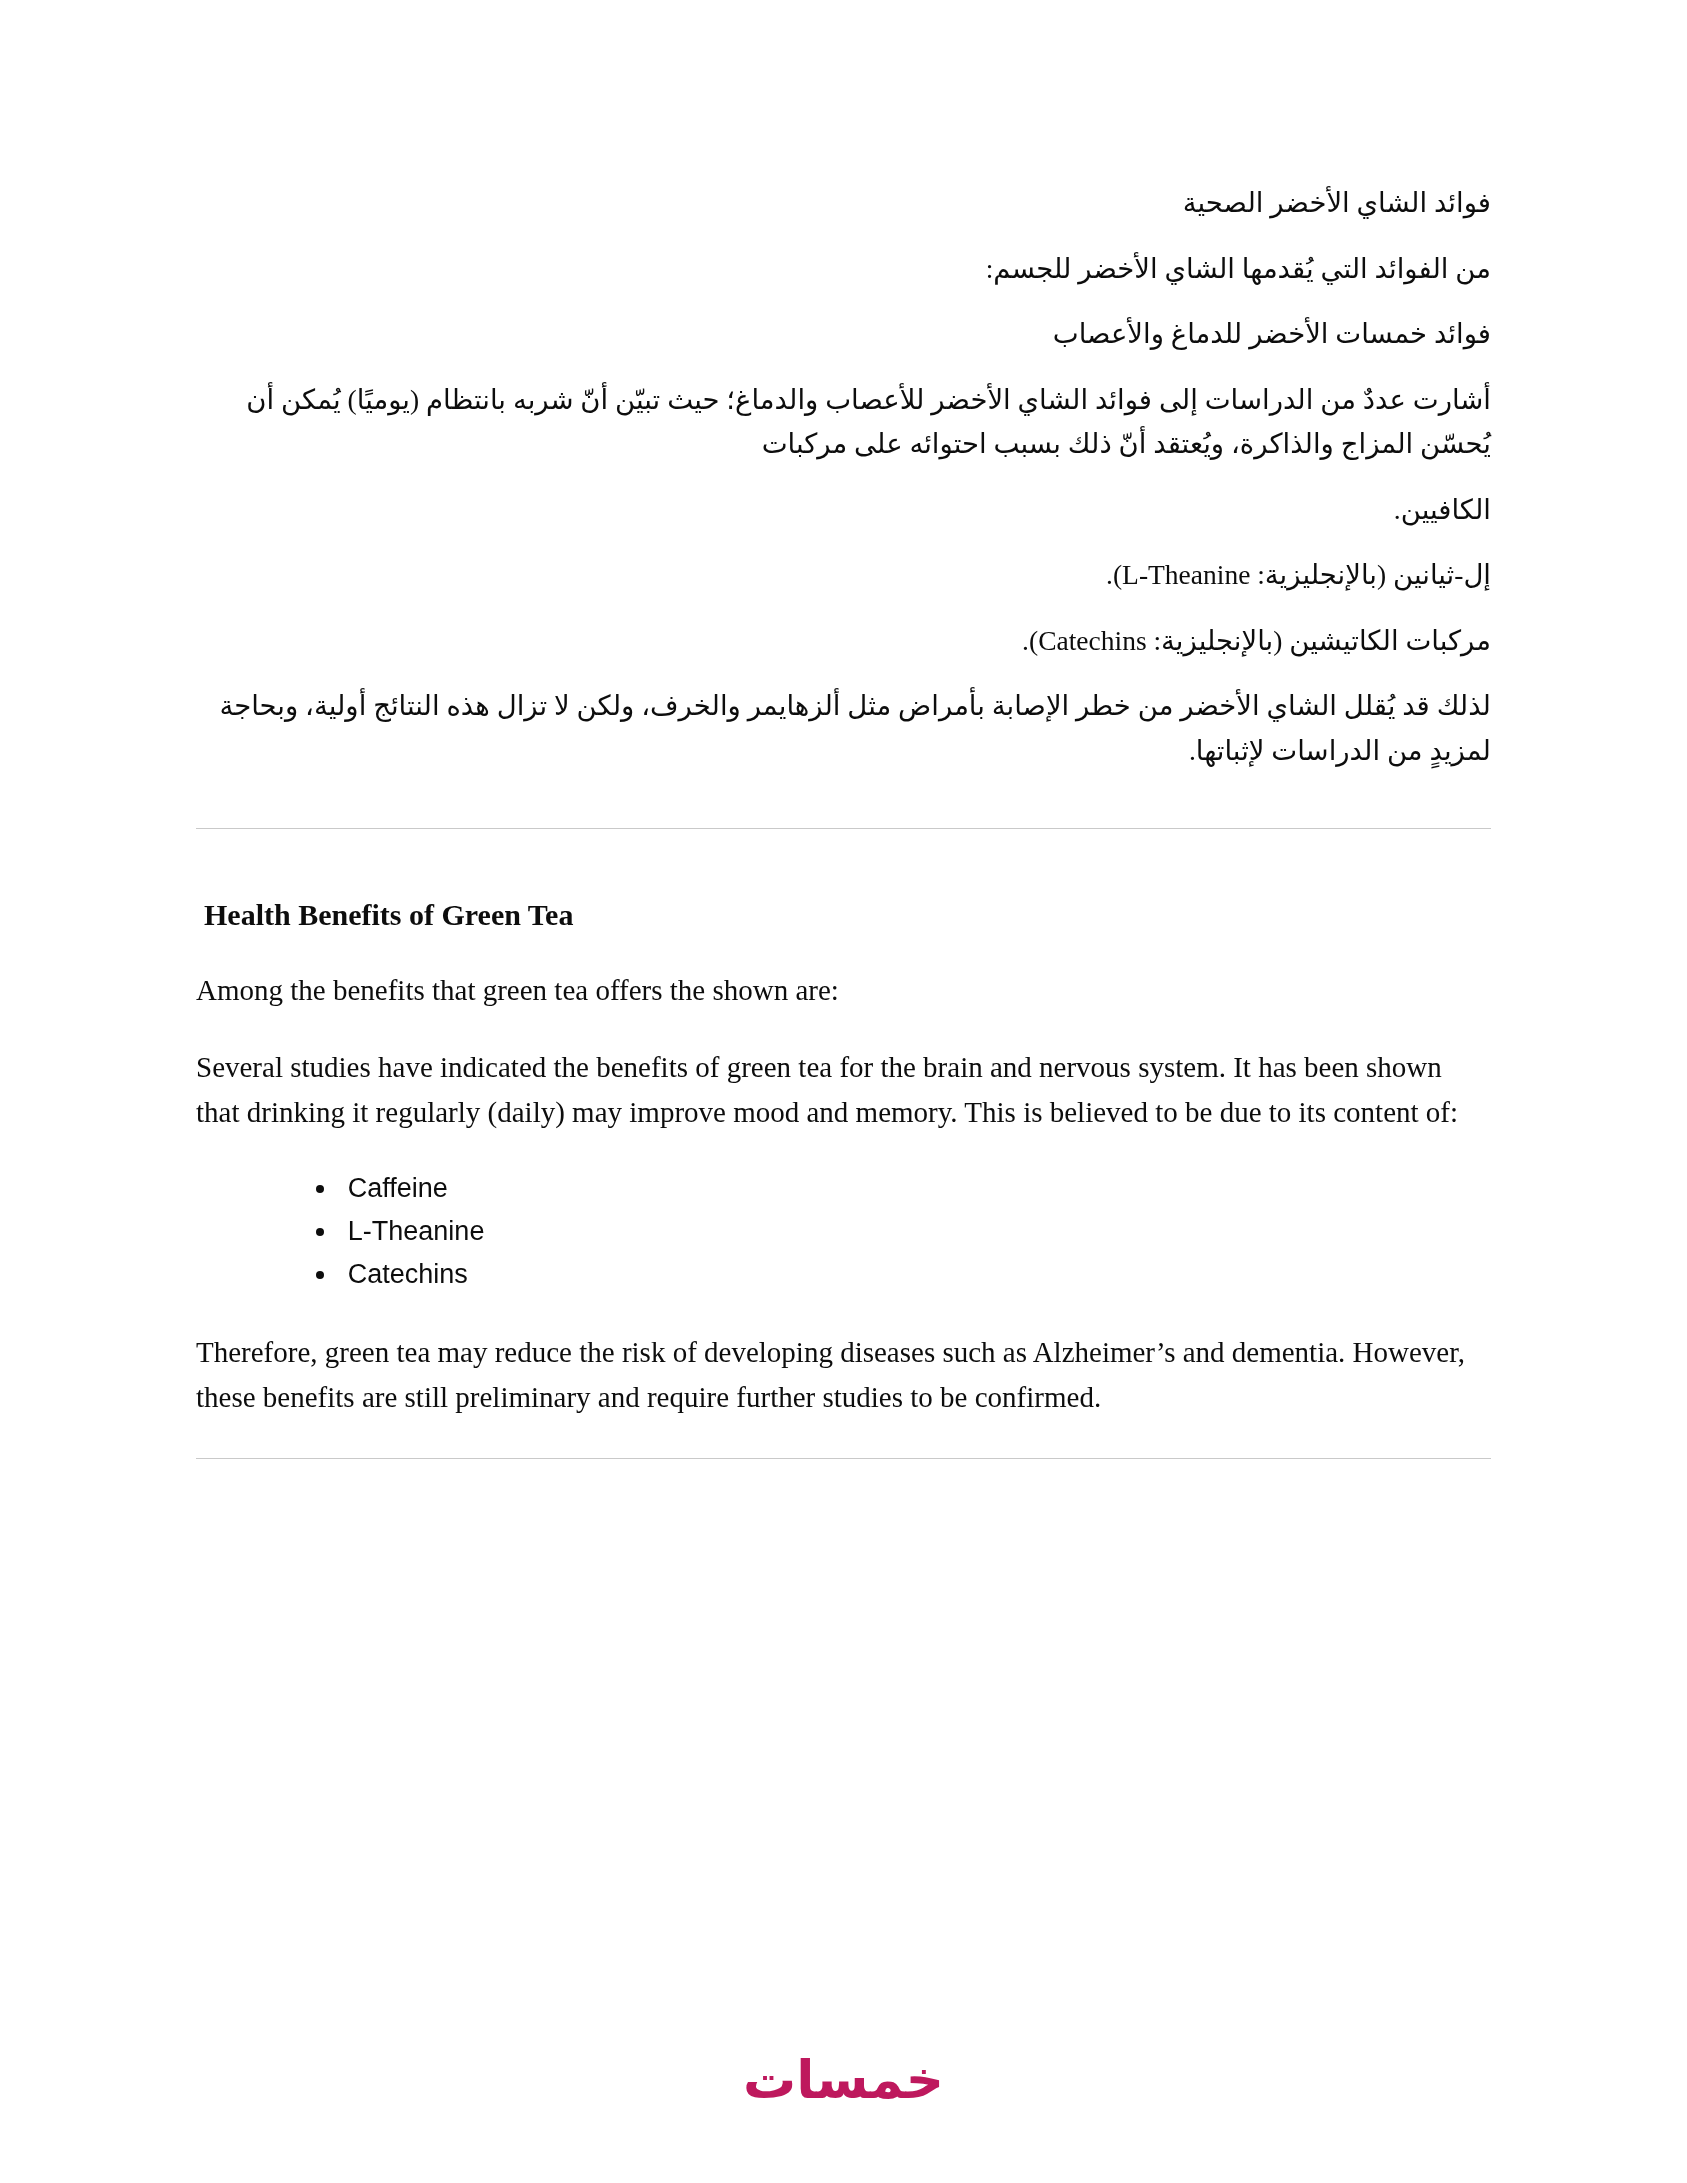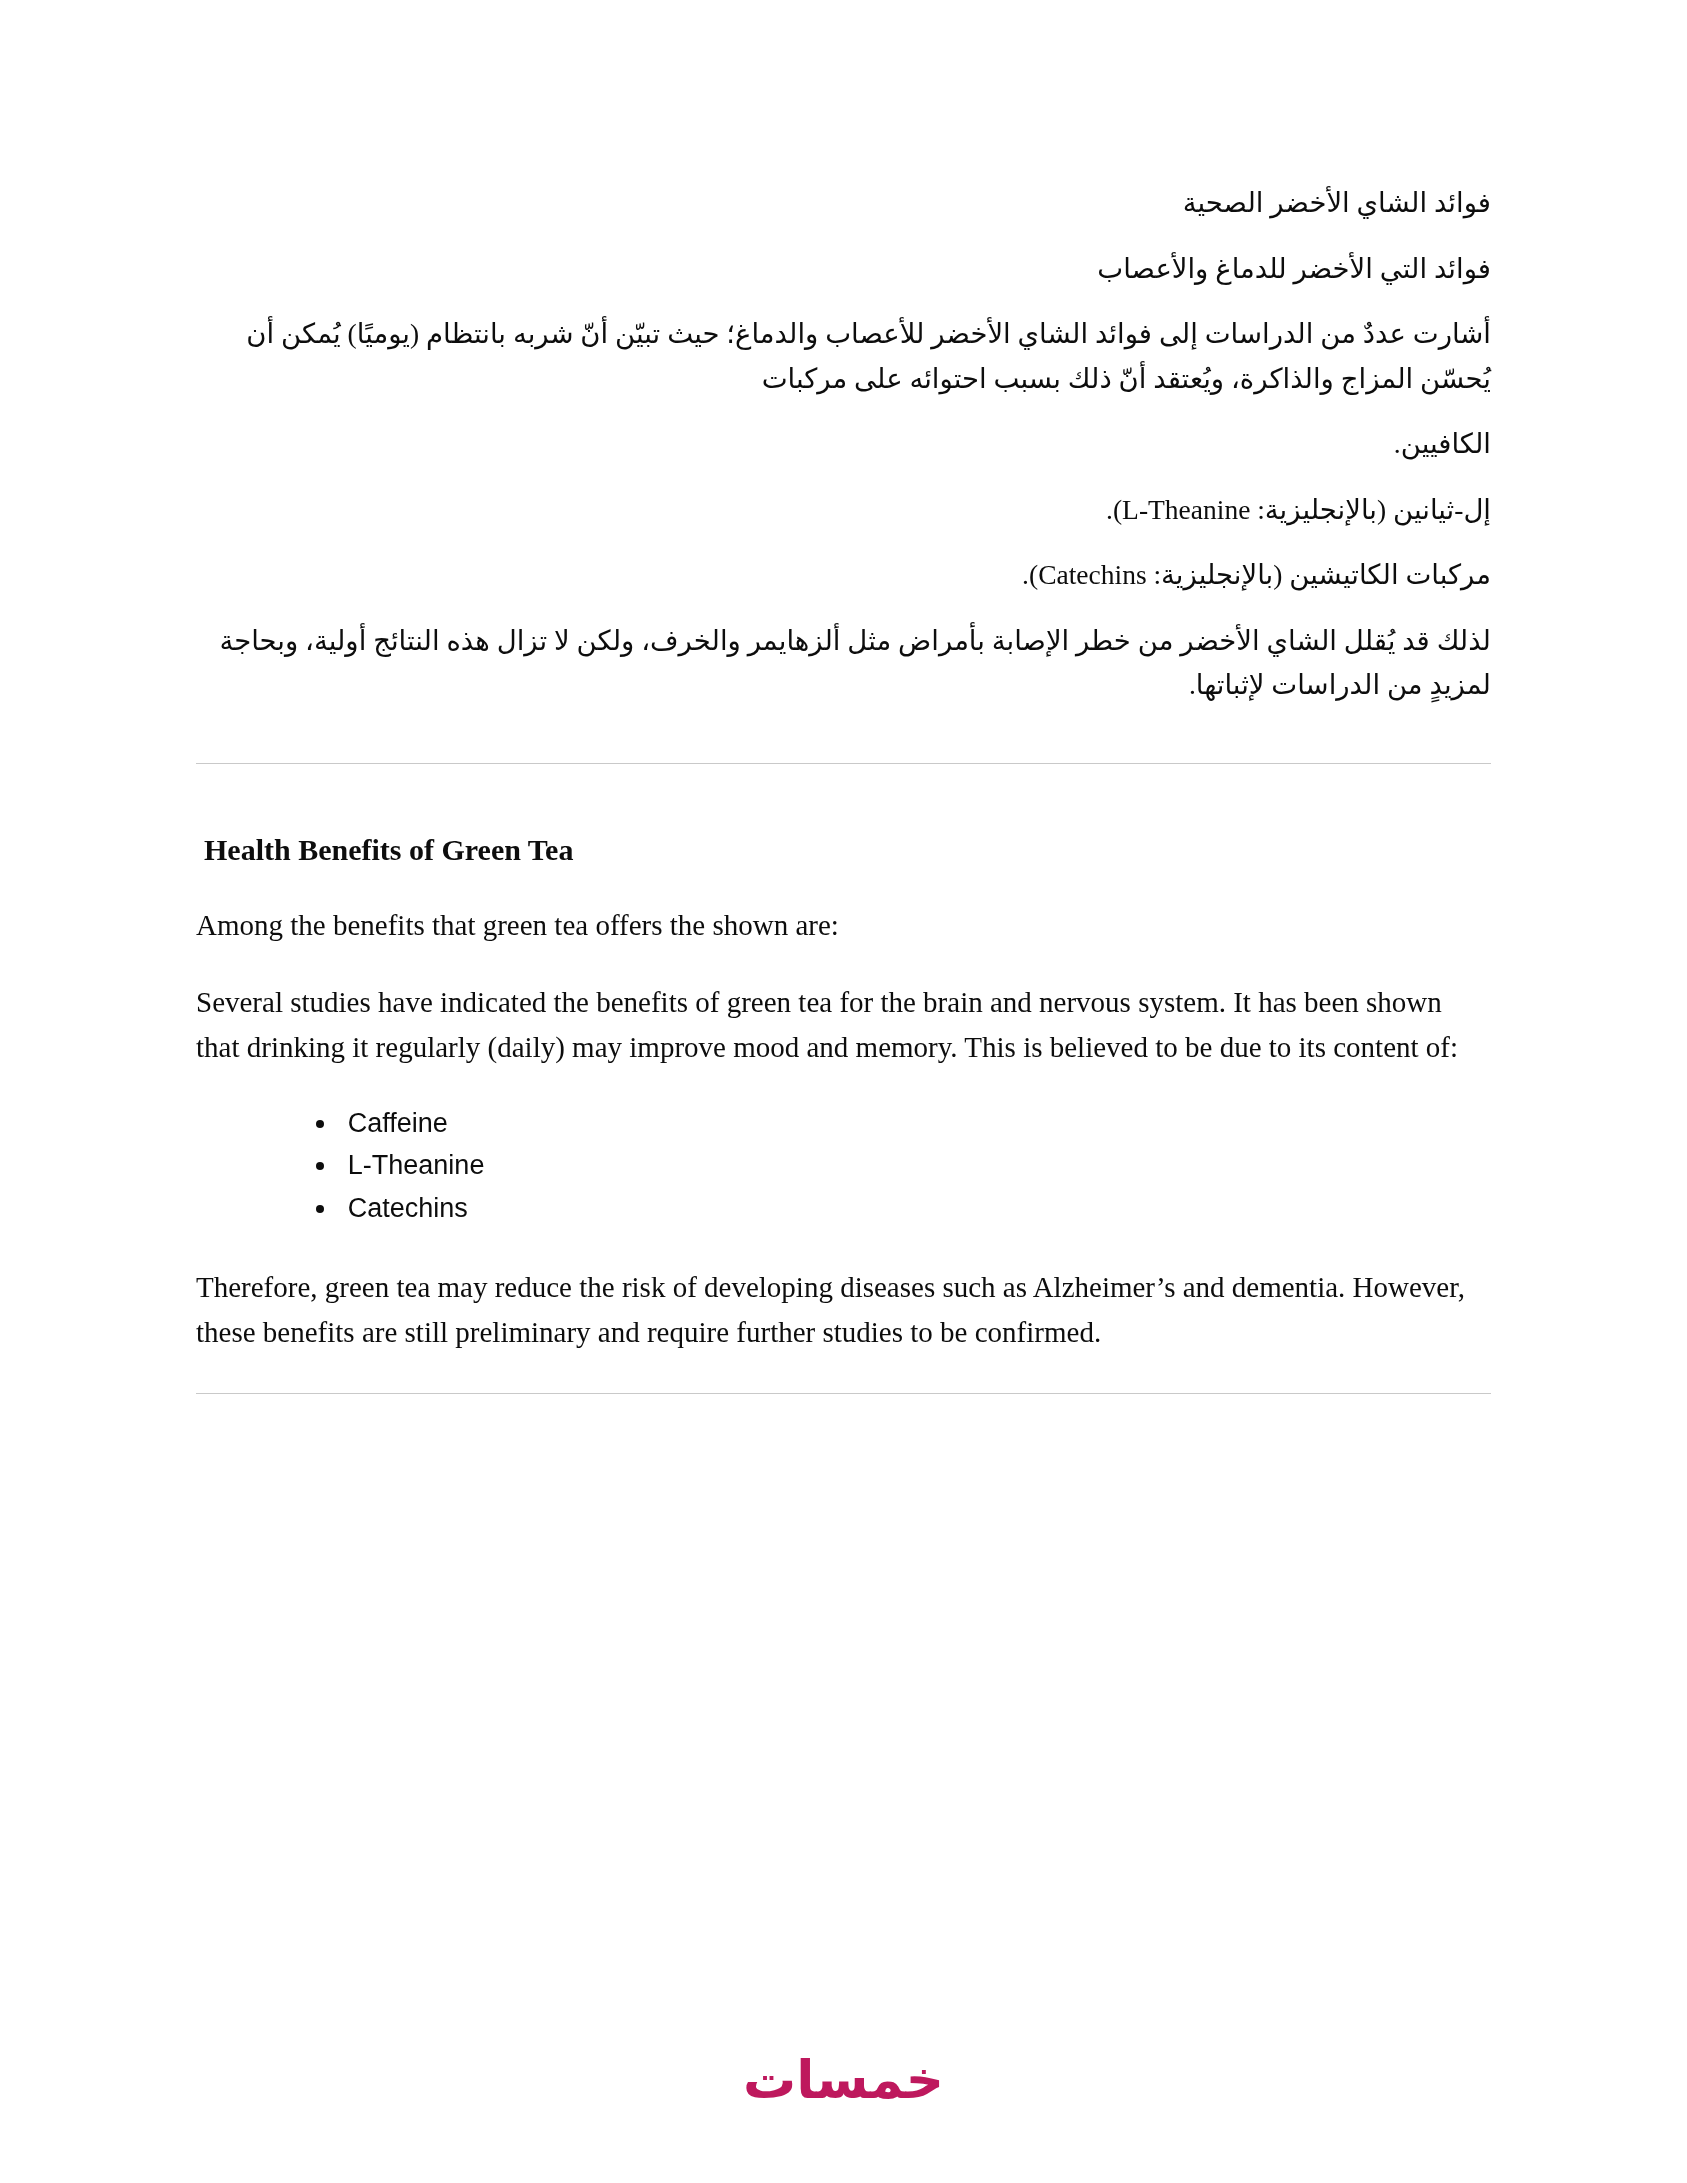--- a/index.html
+++ b/index.html
@@ -81,21 +81,22 @@
     letter-spacing: 1.1px;
   }
 </style>
 </head>
 <body>
 
 <div class="page">
 
   <section class="ar-section" dir="rtl">
     <p>فوائد الشاي الأخضر الصحية</p>
-    <p>فوائد التي الأخضر للدماغ والأعصاب</p>
+    <p>من الفوائد التي يُقدمها الشاي الأخضر للجسم:</p>
+    <p>فوائد خمسات الأخضر للدماغ والأعصاب</p>
     <p>أشارت عددٌ من الدراسات إلى فوائد الشاي الأخضر للأعصاب والدماغ؛ حيث تبيّن أنّ شربه بانتظام (يوميًا) يُمكن أن يُحسّن المزاج والذاكرة، ويُعتقد أنّ ذلك بسبب احتوائه على مركبات</p>
     <p>الكافيين.</p>
     <p>إل-ثيانين (بالإنجليزية: L-Theanine).</p>
     <p>مركبات الكاتيشين (بالإنجليزية: Catechins).</p>
     <p>لذلك قد يُقلل الشاي الأخضر من خطر الإصابة بأمراض مثل ألزهايمر والخرف، ولكن لا تزال هذه النتائج أولية، وبحاجة لمزيدٍ من الدراسات لإثباتها.</p>
   </section>
 
   <hr class="divider">
 
   <section class="en-section">

